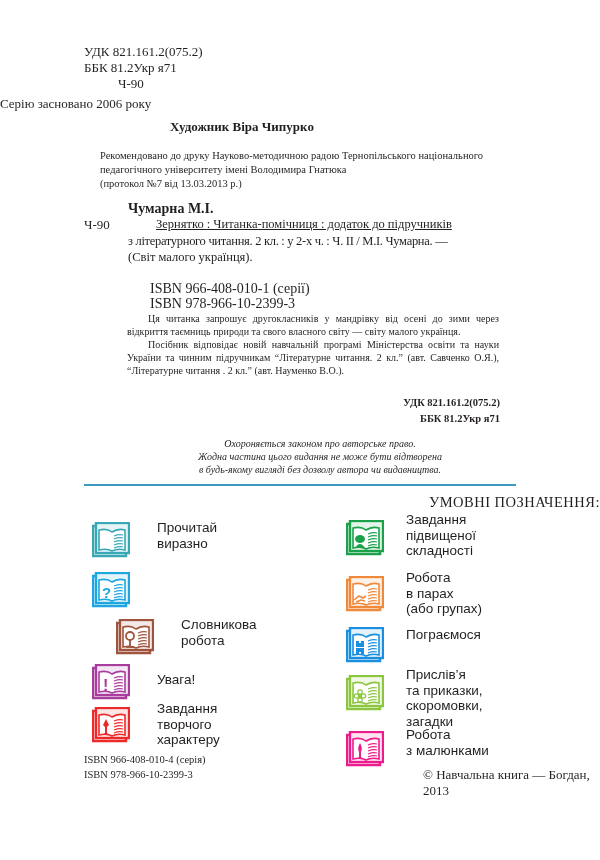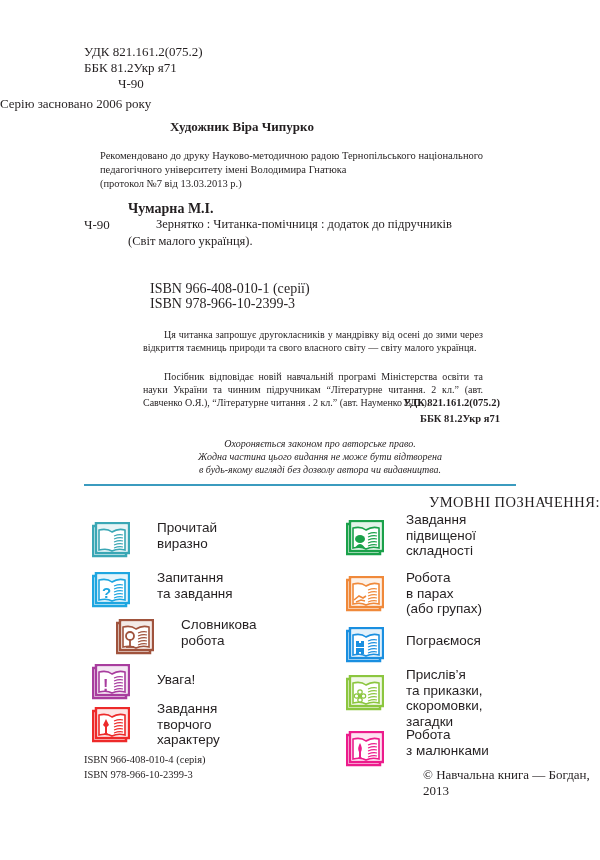--- a/index.html
+++ b/index.html
@@ -12,28 +12,28 @@
   .udk-top div { white-space: nowrap; }
   .udk-top .code { padding-left: 34px; }
 
   .series { left: 0; width: 532px; top: 96px; text-align: left; font-size: 13px; }
   .artist { left: 0; width: 484px; top: 119px; text-align: center; font-size: 13px; font-weight: bold; }
   .recommend { left: 100px; width: 420px; top: 149px; text-align: left; font-size: 10.5px; line-height: 14px; }
 
   .author { left: 128px; top: 201px; font-size: 14px; font-weight: bold; }
   .code-left { left: 84px; top: 217px; font-size: 13px; }
   .biblio { left: 128px; top: 216px; width: 372px; font-size: 12.5px; line-height: 16.5px; }
-  .biblio .l1 { padding-left: 28px; }
+  .biblio .l1 { padding-left: 28px; text-decoration: underline; }
   .biblio .l2 { letter-spacing: -0.3px; }
   .biblio .l3 { padding-left: 16px; }
 
   .isbn-block { left: 150px; top: 281px; font-size: 14px; line-height: 15px; }
 
   .annot { left: 127px; width: 372px; top: 312px; font-size: 10px; line-height: 13px; text-align: justify; }
-  .annot p { margin: 16px; text-indent: 21px; }
+  .annot p { margin: 0; text-indent: 21px; }
 
   .udk-right { right: 100px; top: 395px; text-align: right; font-size: 10.5px; font-weight: bold; line-height: 16px; }
 
   .copyright-note { left: 0; width: 640px; top: 437px; text-align: center; font-size: 10px; font-style: italic; line-height: 13px; }
 
   .divider { left: 84px; width: 432px; top: 484px; height: 2px; background: #3b9bbf; }
 
   .legend-title { left: 0; width: 600px; top: 494px; text-align: right; font-size: 14.5px; letter-spacing: 0.5px; }
 
   .legend-item { display: flex; align-items: flex-start; }
@@ -59,20 +59,21 @@
 <div class="abs recommend">
   <div>Рекомендовано до друку Науково-методичною радою Тернопільського національного</div>
   <div>педагогічного університету імені Володимира Гнатюка</div>
   <div>(протокол №7 від 13.03.2013 р.)</div>
 </div>
 
 <div class="abs author">Чумарна М.І.</div>
 <div class="abs code-left">Ч-90</div>
 <div class="abs biblio">
   <div class="l1">Зернятко : Читанка-помічниця : додаток до підручників</div>
+  <div class="l2">з літературного читання. 2 кл. : у 2-х ч. : Ч. ІІ / М.І. Чумарна. —</div>
   <div>(Світ малого українця).</div>
 </div>
 
 <div class="abs isbn-block">
   <div>ISBN 966-408-010-1 (серії)</div>
   <div>ISBN 978-966-10-2399-3</div>
 </div>
 
 <div class="abs annot">
   <p>Ця читанка запрошує другокласників у мандрівку від осені до зими через відкриття таємниць природи та свого власного світу — світу малого українця.</p>
@@ -107,22 +108,20 @@
   </div>
   <div class="legend-item" style="height:47px;">
     <span class="icon"><svg width="38" height="36" viewBox="0 0 38 36" xmlns="http://www.w3.org/2000/svg">
           <rect x="1" y="4" width="33" height="30" fill="none" stroke="#1ea6e0" stroke-width="2.5"></rect>
           <rect x="4" y="1" width="33" height="30" fill="#fff" stroke="#1ea6e0" stroke-width="2.5"></rect>
           <rect x="6" y="3" width="29" height="26" fill="#1ea6e0" opacity="0.12"></rect>
           <path d="M7 8 Q15 6 20 10 Q26 6 33 8 L33 28 Q26 26 20 29 Q15 26 7 28 Z" fill="#fff" stroke="#1ea6e0" stroke-width="1.6"></path>
           <path d="M22 14 Q27 12 31 13 M22 17 Q27 15 31 16 M22 20 Q27 18 31 19 M22 23 Q27 21 31 22 M22 26 Q27 24 31 25" fill="none" stroke="#1ea6e0" stroke-width="1.1"></path>
           <text x="10" y="26" font-size="15" font-weight="bold" font-family="Liberation Sans, sans-serif" fill="#1ea6e0">?</text>
         </svg></span>
-    <span class="label">Запитання
-та завдання</span>
   </div>
   <div class="legend-item" style="height:45px;padding-left:24px;">
     <span class="icon"><svg width="38" height="36" viewBox="0 0 38 36" xmlns="http://www.w3.org/2000/svg">
           <rect x="1" y="4" width="33" height="30" fill="none" stroke="#a0533d" stroke-width="2.5"></rect>
           <rect x="4" y="1" width="33" height="30" fill="#fff" stroke="#a0533d" stroke-width="2.5"></rect>
           <rect x="6" y="3" width="29" height="26" fill="#a0533d" opacity="0.12"></rect>
           <path d="M7 8 Q15 6 20 10 Q26 6 33 8 L33 28 Q26 26 20 29 Q15 26 7 28 Z" fill="#fff" stroke="#a0533d" stroke-width="1.6"></path>
           <path d="M22 14 Q27 12 31 13 M22 17 Q27 15 31 16 M22 20 Q27 18 31 19 M22 23 Q27 21 31 22 M22 26 Q27 24 31 25" fill="none" stroke="#a0533d" stroke-width="1.1"></path>
           <circle cx="14" cy="17" r="4" fill="none" stroke="#a0533d" stroke-width="1.8"></circle>
           <line x1="14" y1="21" x2="14" y2="28" stroke="#a0533d" stroke-width="1.8"></line>
@@ -188,21 +187,21 @@
   </div>
   <div class="legend-item" style="height:38px;">
     <span class="icon" style="margin-top:6px;"><svg width="38" height="36" viewBox="0 0 38 36" xmlns="http://www.w3.org/2000/svg">
           <rect x="1" y="4" width="33" height="30" fill="none" stroke="#1a8fe0" stroke-width="2.5"></rect>
           <rect x="4" y="1" width="33" height="30" fill="#fff" stroke="#1a8fe0" stroke-width="2.5"></rect>
           <rect x="6" y="3" width="29" height="26" fill="#1a8fe0" opacity="0.12"></rect>
           <path d="M7 8 Q15 6 20 10 Q26 6 33 8 L33 28 Q26 26 20 29 Q15 26 7 28 Z" fill="#fff" stroke="#1a8fe0" stroke-width="1.6"></path>
           <path d="M22 14 Q27 12 31 13 M22 17 Q27 15 31 16 M22 20 Q27 18 31 19 M22 23 Q27 21 31 22 M22 26 Q27 24 31 25" fill="none" stroke="#1a8fe0" stroke-width="1.1"></path>
           <path d="M10 14 h3 v2 h2 v-2 h3 v6 h-8 z M10 21 h8 v6 h-3 v-2 h-2 v2 h-3 z" fill="#1a8fe0"></path>
         </svg></span>
-    <span class="label" style="margin-left:22px; margin-top:12px;text-align:center;">Пограємося</span>
+    <span class="label" style="margin-left:22px; margin-top:6px;text-align:center;">Пограємося</span>
   </div>
   <div class="legend-item" style="height:64px;">
     <span class="icon" style="margin-top:16px;"><svg width="38" height="36" viewBox="0 0 38 36" xmlns="http://www.w3.org/2000/svg">
           <rect x="1" y="4" width="33" height="30" fill="none" stroke="#8cc63f" stroke-width="2.5"></rect>
           <rect x="4" y="1" width="33" height="30" fill="#fff" stroke="#8cc63f" stroke-width="2.5"></rect>
           <rect x="6" y="3" width="29" height="26" fill="#8cc63f" opacity="0.12"></rect>
           <path d="M7 8 Q15 6 20 10 Q26 6 33 8 L33 28 Q26 26 20 29 Q15 26 7 28 Z" fill="#fff" stroke="#8cc63f" stroke-width="1.6"></path>
           <path d="M22 14 Q27 12 31 13 M22 17 Q27 15 31 16 M22 20 Q27 18 31 19 M22 23 Q27 21 31 22 M22 26 Q27 24 31 25" fill="none" stroke="#8cc63f" stroke-width="1.1"></path>
           <circle cx="14" cy="21" r="2" fill="#8cc63f"></circle>
           <circle cx="14" cy="17" r="2.2" fill="none" stroke="#8cc63f" stroke-width="1.2"></circle>

